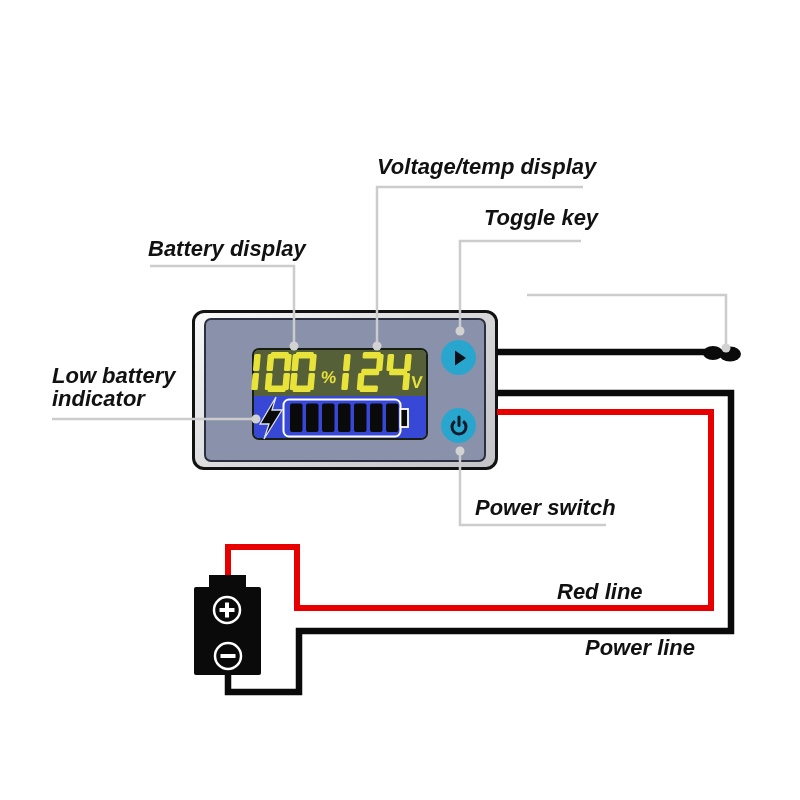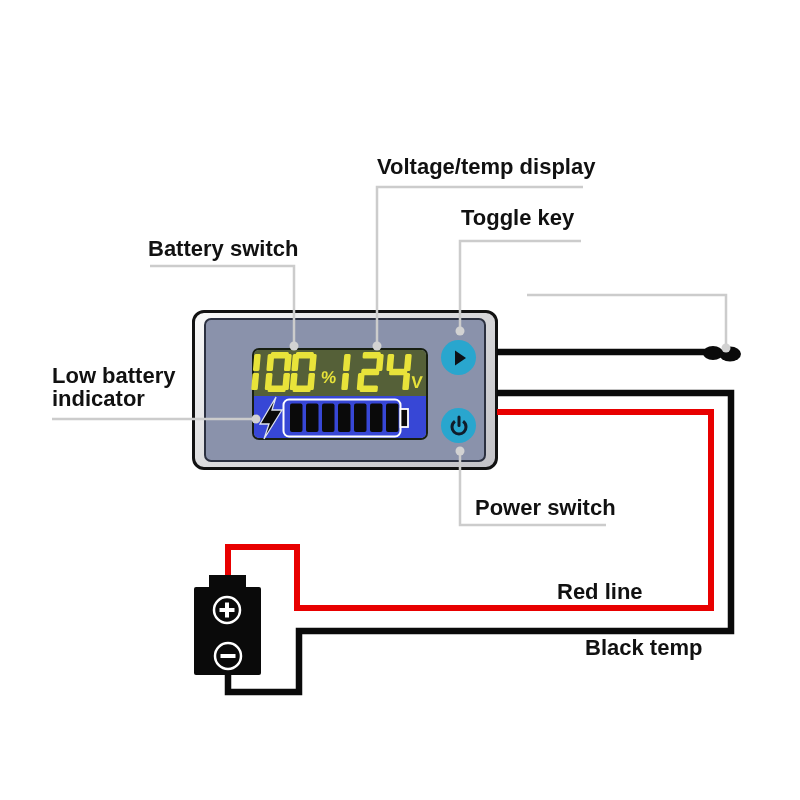--- a/index.html
+++ b/index.html
@@ -1,19 +1,19 @@
 <!DOCTYPE html>
 <html style="--accent-cyan: #29a6ce; --screen-olive: #556038; --screen-blue: #3747d6; --digit-yellow: #e8e33a; --body-gray: #8a92ab; --wire-red: #e80000; --wire-black: #0a0a0a; --leader-gray: #cccccc;"><head>
 <meta charset="utf-8">
 <style>
   html,body{margin:0;padding:0;background:#fff;}
   .canvas{position:relative;width:800px;height:800px;background:#ffffff;font-family:"Liberation Sans",sans-serif;overflow:hidden;}
 
   
-  .label{position:absolute;font-weight:bold;font-size:22px;color:#111;white-space:nowrap;line-height:23px;z-index:5;}
+  .label{position:absolute;font-weight:bold;font-size:22px;color:#111;white-space:nowrap;line-height:23px;z-index:5;font-style:italic;}
 
   
   .device-frame{position:absolute;left:192px;top:310px;width:300px;height:154px;
     background:linear-gradient(145deg,#f9f9f9 0%,#dcdcde 45%,#c3c3c8 100%);
     border:3px solid #121212;border-radius:12px;z-index:1;}
   .device-body{position:absolute;left:9px;top:5px;right:9px;bottom:5px;
     background:var(--body-gray,#8a92ab);border:2px solid #2b3040;border-radius:7px;}
   .screen{position:absolute;left:252px;top:348px;width:172px;height:88px;
     border:2px solid #181f12;border-radius:7px;overflow:hidden;z-index:2;}
   .screen-top{height:46px;background:var(--screen-olive,#556038);}
@@ -157,22 +157,22 @@
     <path class="leader" d="M460 453 V525 H606"></path>
     <circle class="dot" cx="377" cy="346" r="4.5"></circle>
     <circle class="dot" cx="460" cy="331" r="4.5"></circle>
     <circle class="dot" cx="294" cy="346" r="4.5"></circle>
     <circle class="dot" cx="726" cy="348" r="4.5"></circle>
     <circle class="dot" cx="256" cy="419" r="4.5"></circle>
     <circle class="dot" cx="460" cy="451" r="4.5"></circle>
   </svg>
 
   <div class="label" style="left:377px;top:155px">Voltage/temp display</div>
-  <div class="label" style="left:461px;top:206px">Toggle key</div>
-  <div class="label" style="left:148px;top:237px">Battery switch</div>
+  <div class="label" style="left:484px;top:206px">Toggle key</div>
+  <div class="label" style="left:148px;top:237px">Battery display</div>
   <div class="label" style="left:52px;top:364px">
     <div>Low battery</div>
     <div>indicator</div>
   </div>
   <div class="label" style="left:475px;top:496px">Power switch</div>
   <div class="label" style="left:557px;top:580px">Red line</div>
-  <div class="label" style="left:585px;top:636px">Black temp</div>
+  <div class="label" style="left:585px;top:636px">Power line</div>
 </div>
 
 </body></html>

